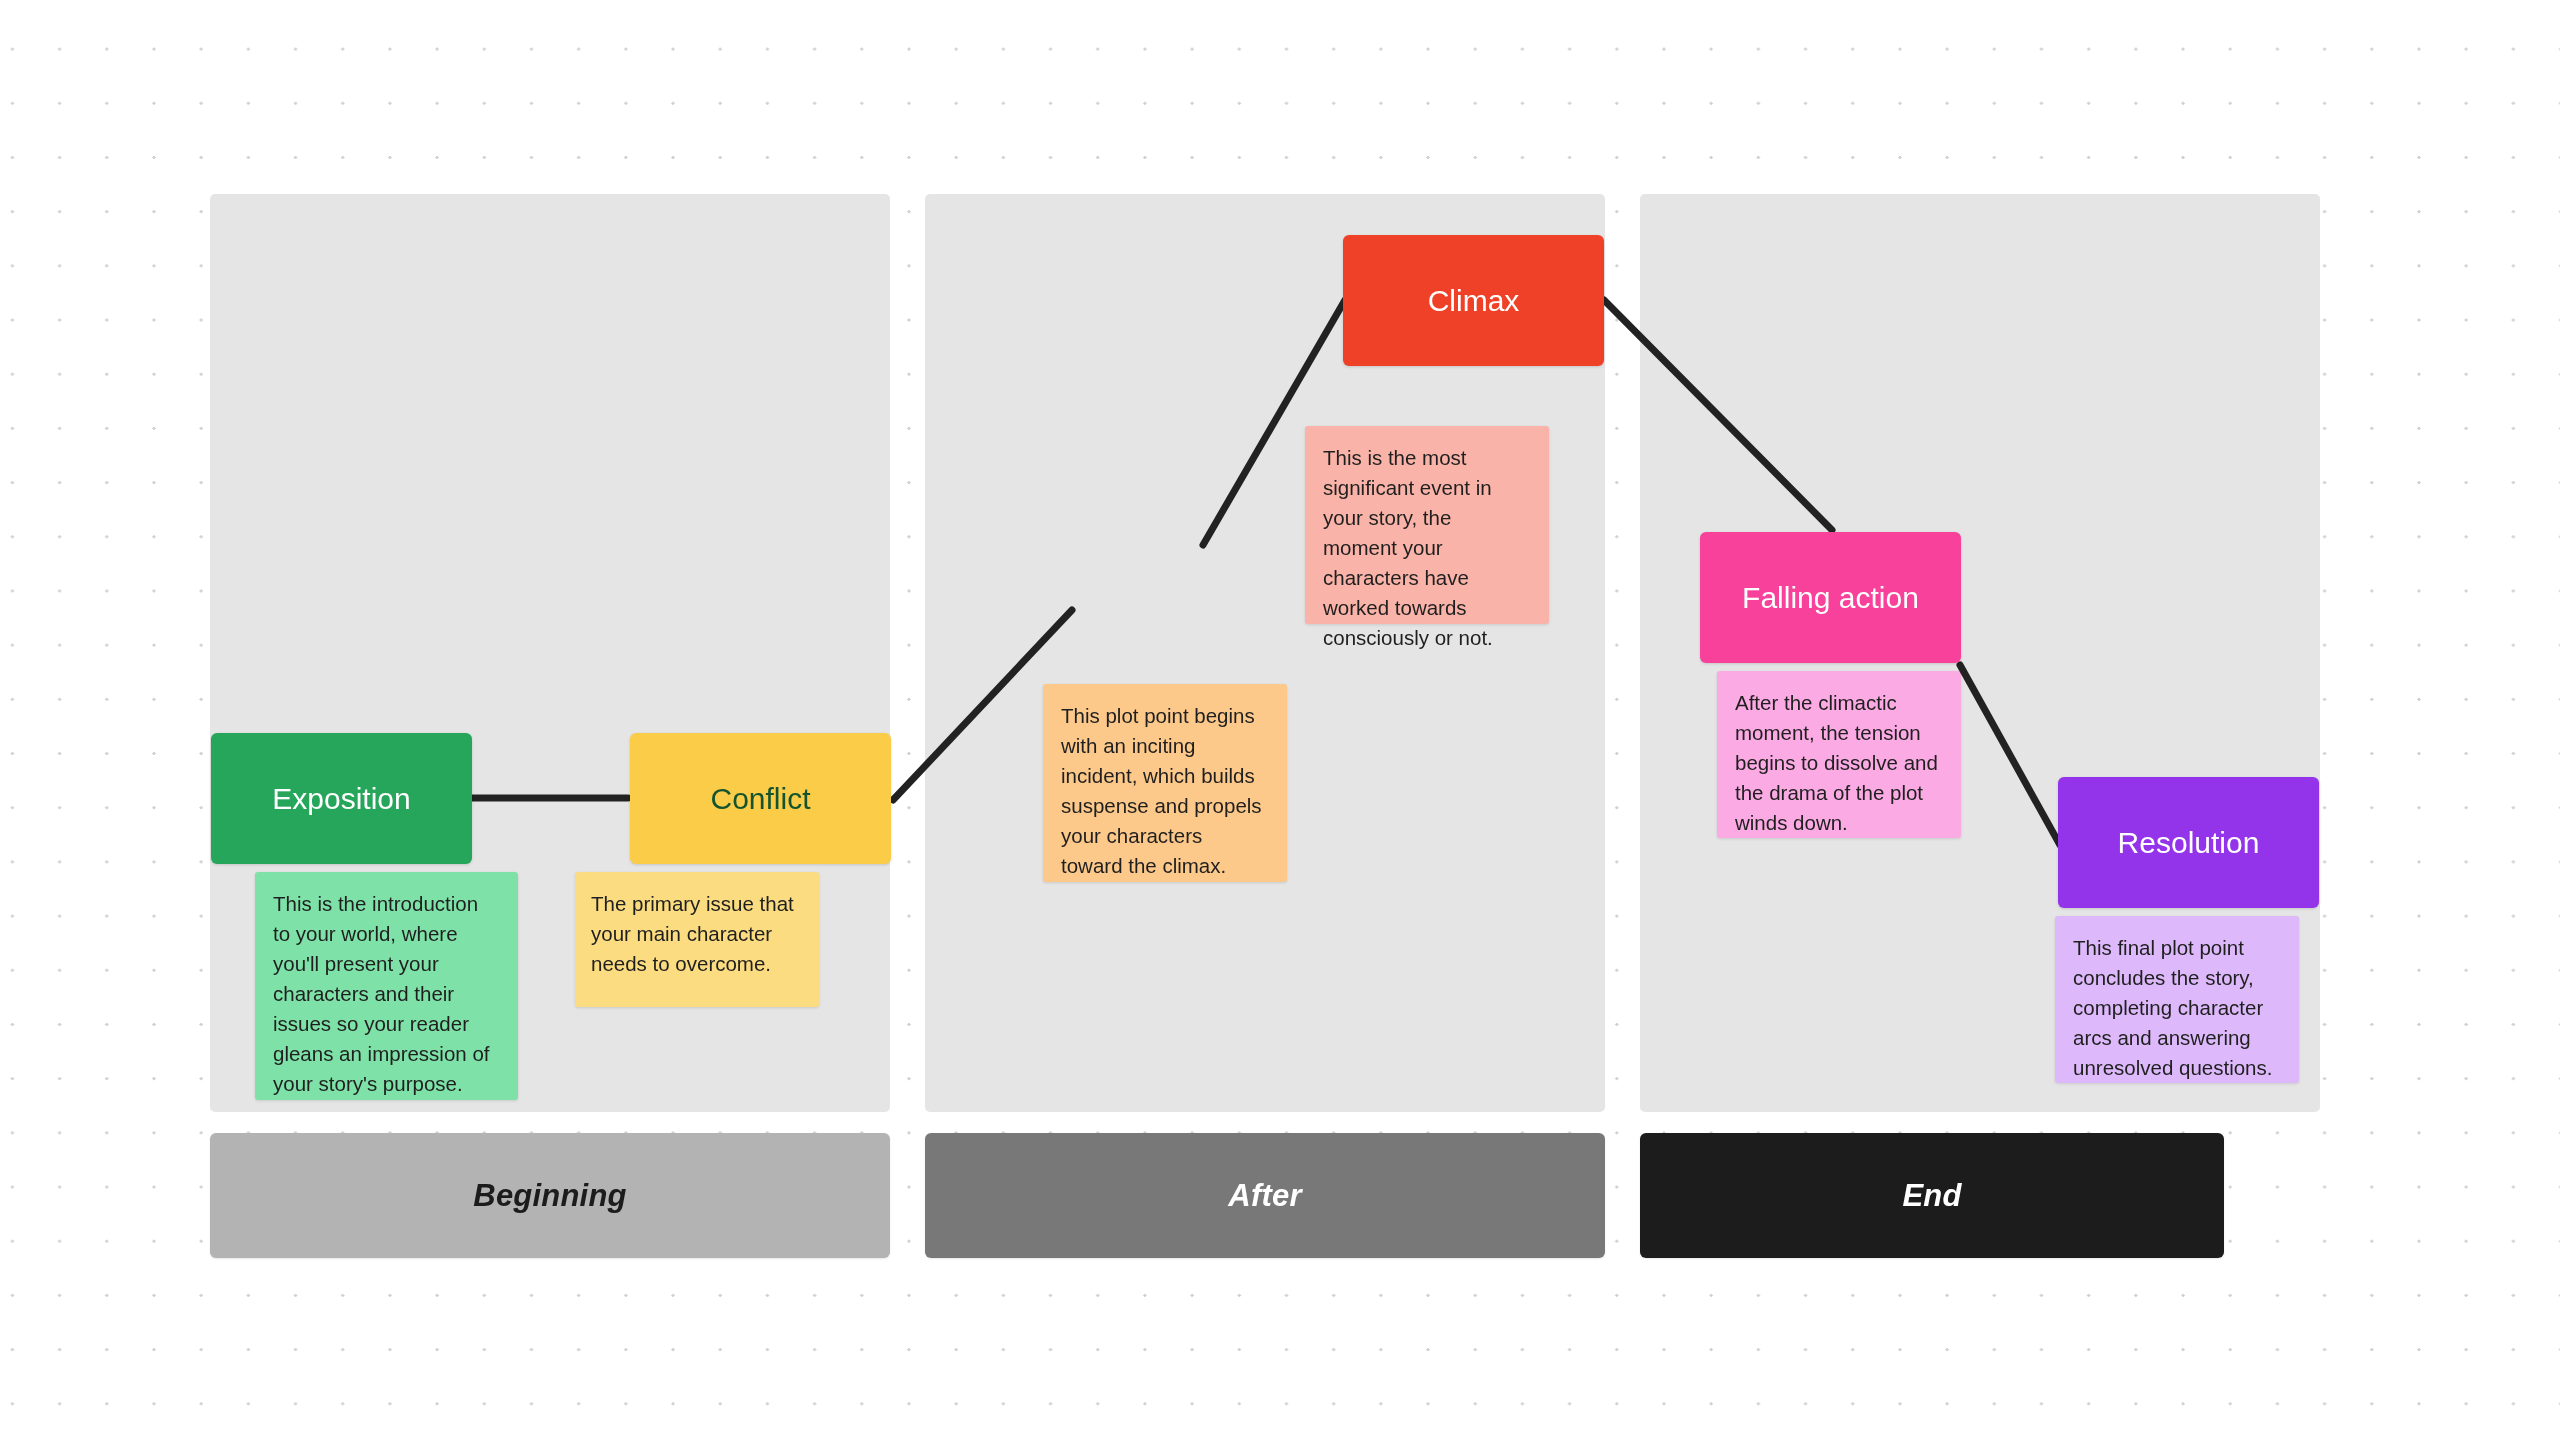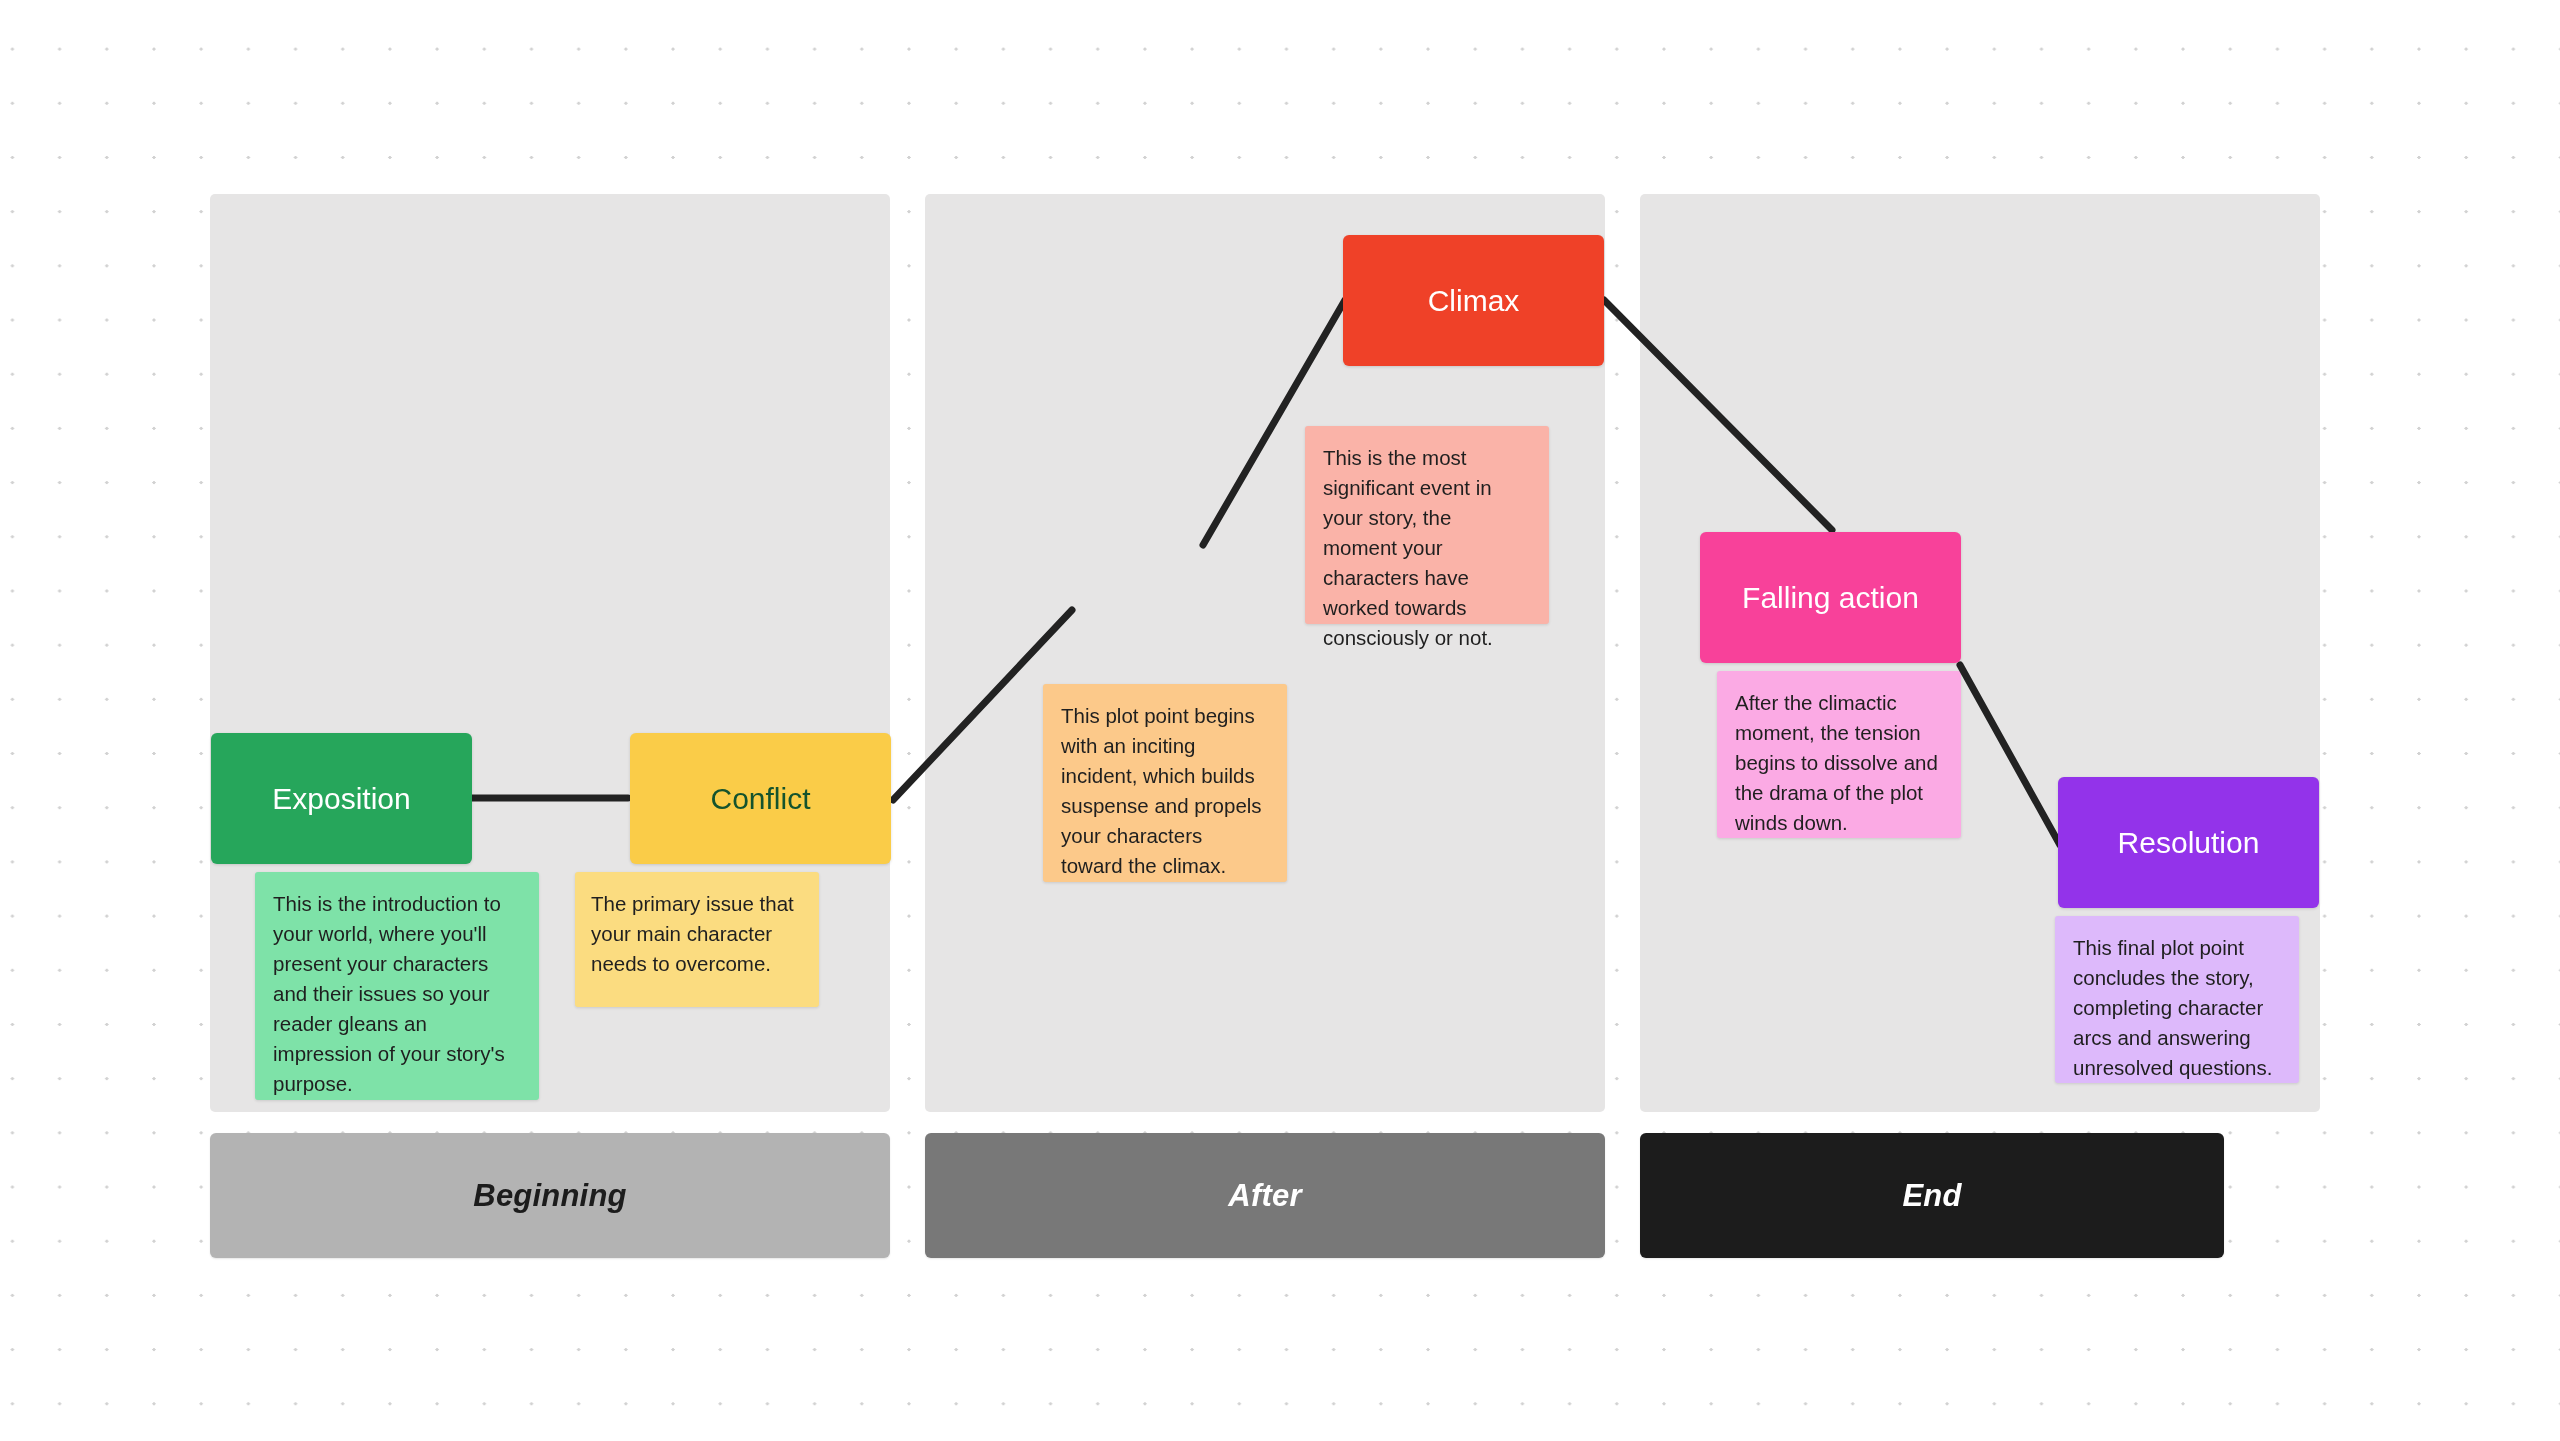--- a/index.html
+++ b/index.html
@@ -91,21 +91,21 @@
 </style>
 </head>
 <body>
 
 <div id="board">
 
   <div class="panel" style="left:210px; top:194px; width:680px; height:918px;"></div>
   <div class="panel" style="left:925px; top:194px; width:680px; height:918px;"></div>
   <div class="panel" style="left:1640px; top:194px; width:680px; height:918px;"></div>
 
-  <div class="note" style="left:255px; top:872px; width:284px; height:228px; background:#7ee2a8;">This is the introduction to your world, where you'll present your characters and their issues so your reader gleans an impression of your story's purpose.</div>
+  <div class="note" style="left:255px; top:872px; width:263px; height:228px; background:#7ee2a8;">This is the introduction to your world, where you'll present your characters and their issues so your reader gleans an impression of your story's purpose.</div>
 
   <div class="note" style="left:575px; top:872px; width:244px; height:135px; background:#fbdc80;padding-left:16px;">The primary issue that your main character needs to overcome.</div>
 
   <div class="note" style="left:1043px; top:684px; width:244px; height:198px; background:#fcc98a;">This plot point begins with an inciting incident, which builds suspense and propels your characters toward the climax.</div>
 
   <div class="note" style="left:1305px; top:379px; width:244px; height:198px; background:#fab3a8;margin-top:47px;">This is the most significant event in your story, the moment your characters have worked towards consciously or not.</div>
 
   <div class="note" style="left:1717px; top:671px; width:244px; height:167px; background:#fbaae4;">After the climactic moment, the tension begins to dissolve and the drama of the plot winds down.</div>
 
   <div class="note" style="left:2055px; top:916px; width:244px; height:167px; background:#ddb9fb;">This final plot point concludes the story, completing character arcs and answering unresolved questions.</div>

